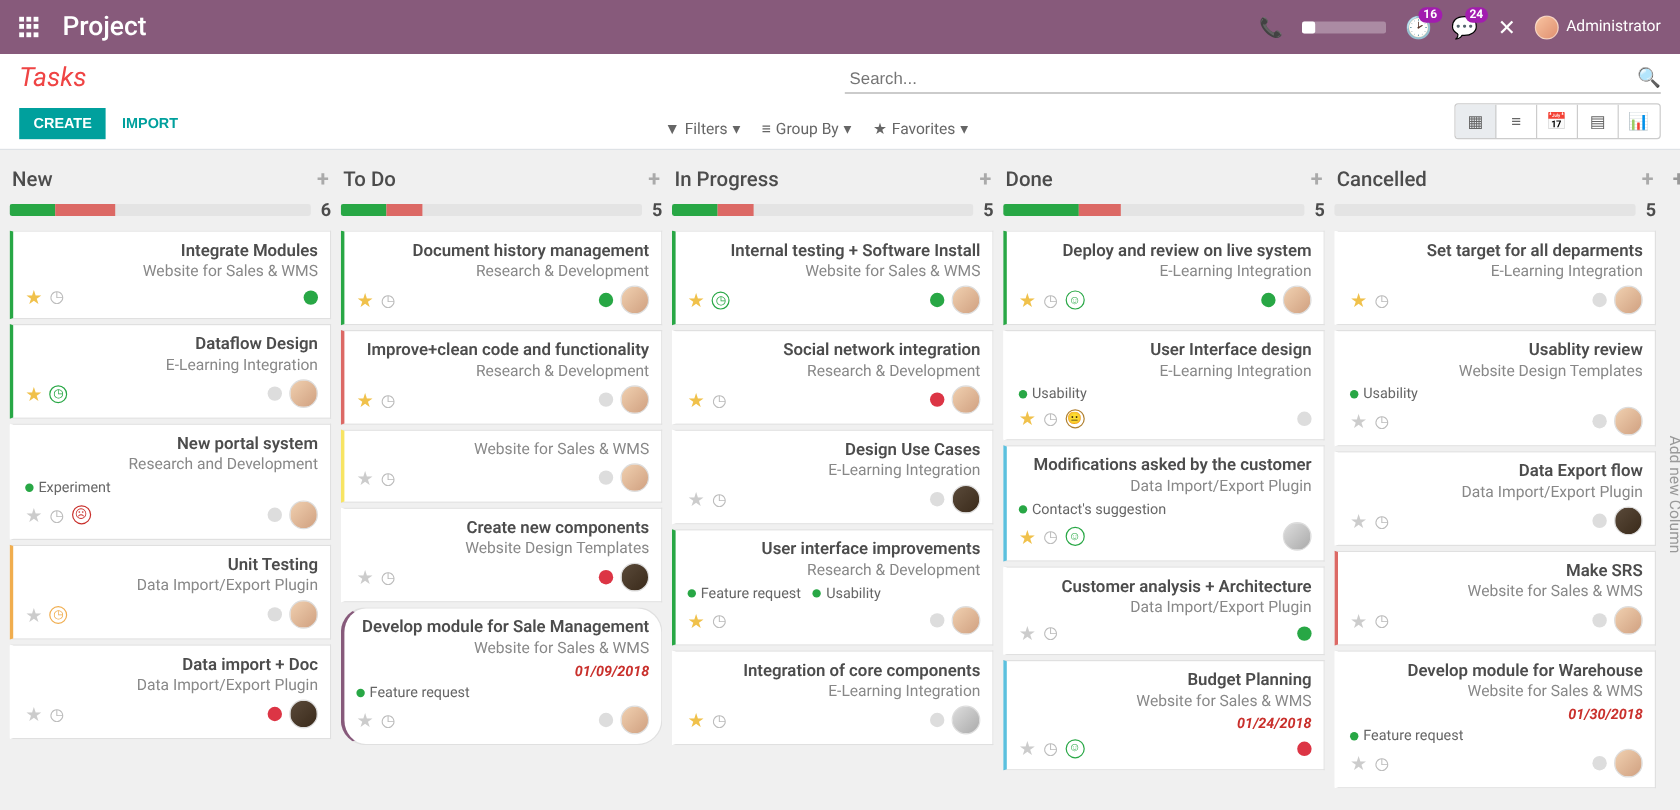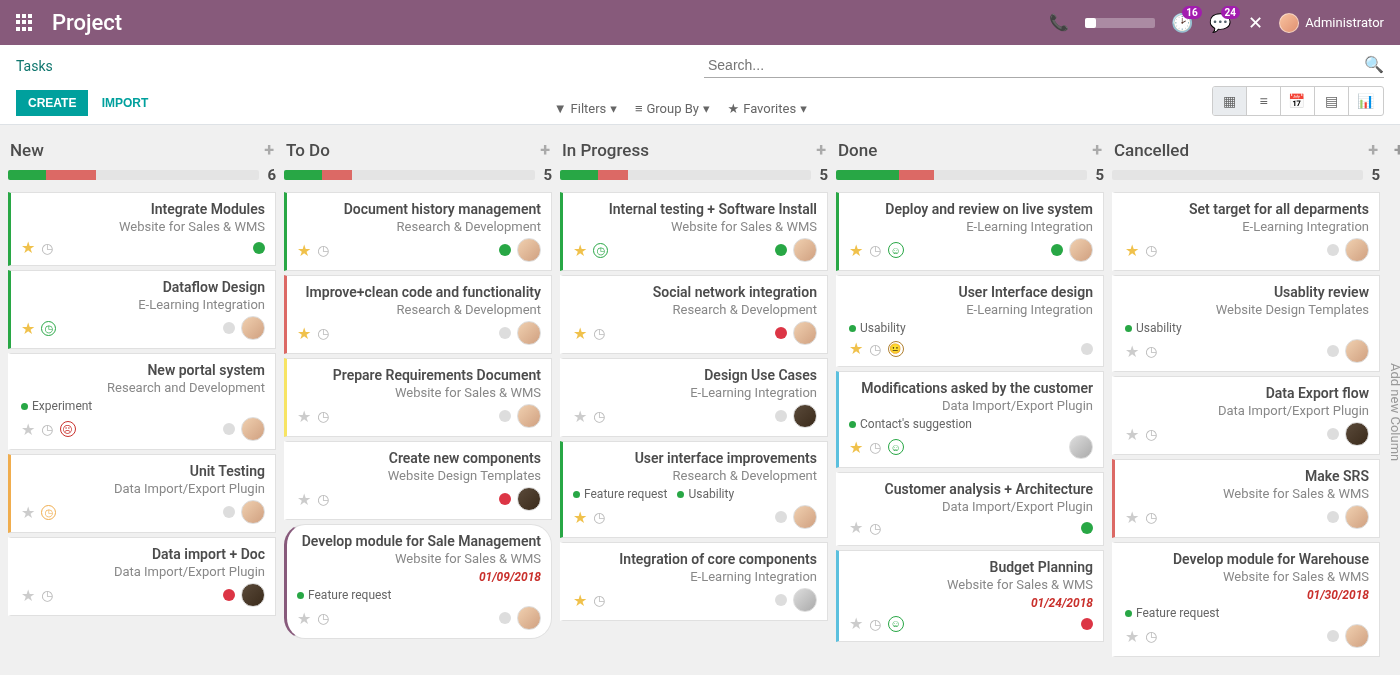--- a/index.html
+++ b/index.html
@@ -14,21 +14,21 @@
 .phone-icon { font-size: 16px; }
 .progress-mini { width: 70px; height: 10px; background: rgba(255,255,255,0.3); border-radius: 2px; position: relative; }
 .progress-mini::before { content: ''; position: absolute; left: 0; top: 0; bottom: 0; width: 15%; background: #fff; border-radius: 2px; }
 .notif { position: relative; font-size: 18px; cursor: pointer; }
 .badge { position: absolute; top: -6px; right: -8px; background: #a21caf; color: #fff; font-size: 10px; font-weight: bold; padding: 1px 4px; border-radius: 8px; }
 .close-x { font-size: 18px; cursor: pointer; }
 .user { display: flex; align-items: center; gap: 6px; cursor: pointer; }
 .avatar-sm { width: 20px; height: 20px; border-radius: 50%; background: linear-gradient(135deg,#f8c3a0,#e09070); border: 1px solid rgba(255,255,255,0.5); }
 .controlbar { background: #fff; padding: 8px 16px 0; border-bottom: 1px solid #dee2e6; }
 .control-row1 { display: flex; align-items: center; justify-content: space-between; }
-.page-title { font-size: 14px; font-weight: 400; color: #0f766e; }
+.page-title { font-size: 22px; font-weight: 400; color: #ef4444; font-style: italic; }
 .search-area { width: 680px; position: relative; }
 .search-input { width: 100%; border: none; border-bottom: 1px solid #aaa; padding: 4px 24px 4px 4px; font-size: 14px; outline: none; }
 .search-mag { position: absolute; right: 0; top: 2px; font-size: 16px; color: #666; cursor: pointer; }
 .control-row2 { display: flex; align-items: flex-end; justify-content: space-between; padding: 8px 0; }
 .btn-create { background: #00a09d; color: #fff; border: none; padding: 6px 12px; font-weight: bold; font-size: 12px; cursor: pointer; }
 .btn-import { background: none; border: none; color: #00a09d; font-weight: bold; font-size: 12px; margin-left: 10px; cursor: pointer; }
 .filter-group { display: flex; gap: 18px; color: #666; }
 .filter-item { cursor: pointer; display: flex; align-items: center; gap: 4px; font-size: 13px; }
 .view-switch { display: flex; border: 1px solid #ccc; border-radius: 3px; overflow: hidden; }
 .view-btn { width: 34px; height: 28px; display: flex; align-items: center; justify-content: center; cursor: pointer; font-size: 14px; color: #666; border-right: 1px solid #ccc; }
@@ -281,21 +281,20 @@
           <span class="star on">★</span>
           <span class="clock">◷</span>
         </div>
         <div class="card-right">
               <span class="dot grey"></span>
               <span class="cav"></span>
             </div>
       </div>
     </div>
     <div class="card bl-yellow">
-      <div class="card-title">Prepare Requirements Document</div>
       <div class="card-sub">Website for Sales &amp; WMS</div>
 
       <div class="card-footer">
         <div class="card-icons">
           <span class="star">★</span>
           <span class="clock">◷</span>
         </div>
         <div class="card-right">
               <span class="dot grey"></span>
               <span class="cav"></span>

